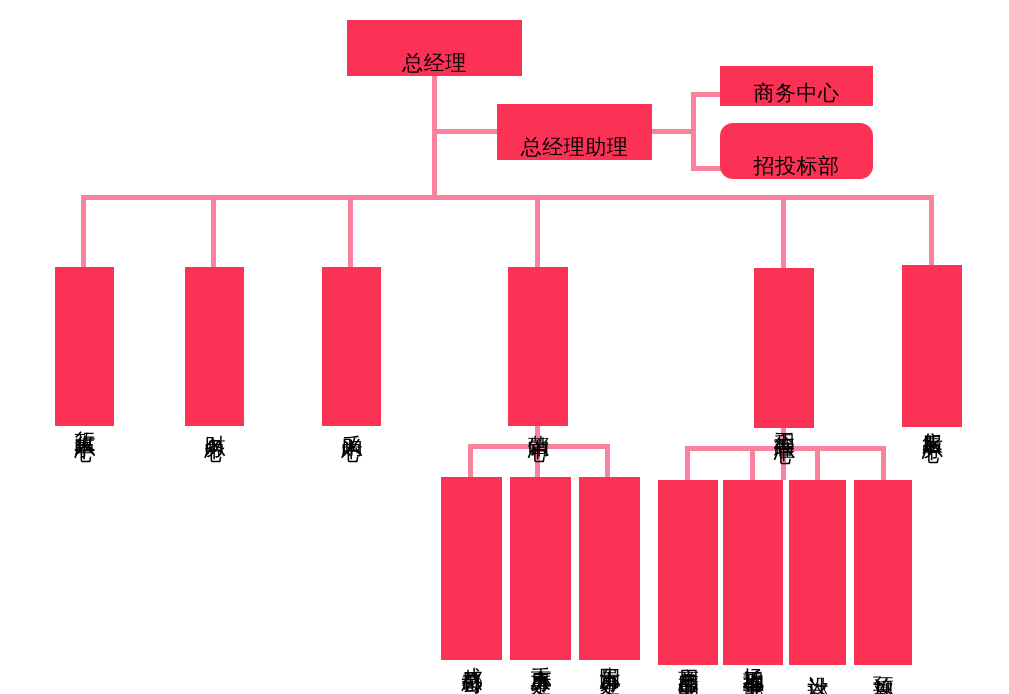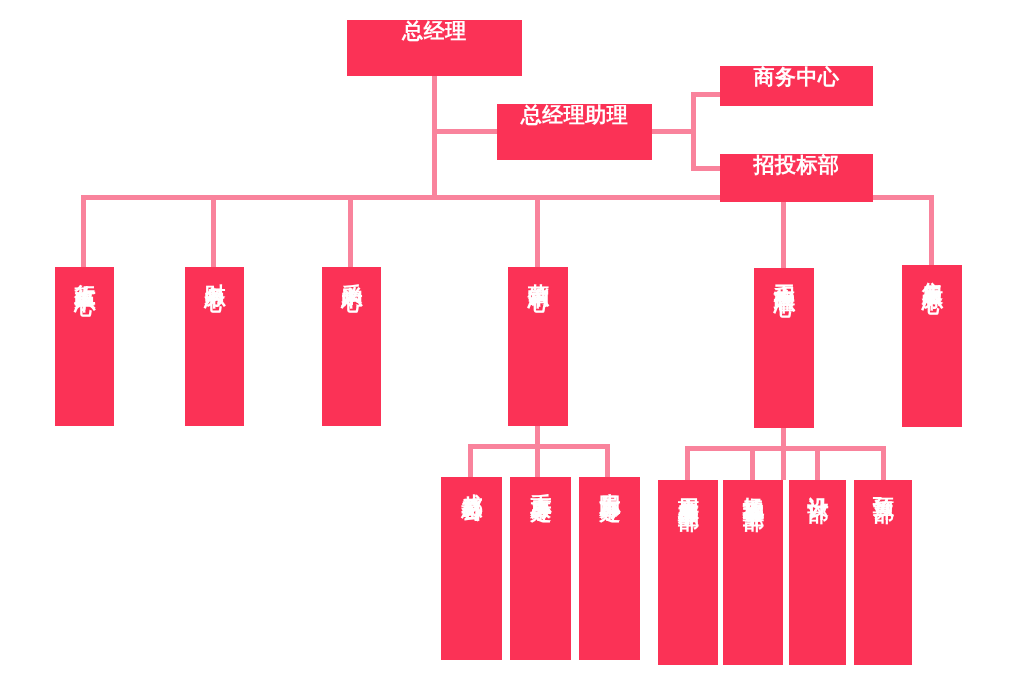--- a/index.html
+++ b/index.html
@@ -13,27 +13,26 @@
   #org-chart {
     position: relative;
     width: 1009px;
     height: 694px;
     background: #ffffff;
     overflow: hidden;
   }
   .node {
     position: absolute;
     background: #fb3256;
-    color: #ffffff;
+    color: #000000;
     box-sizing: border-box;
     display: flex;
-    align-items: flex-start;
+    align-items: flex-end;
     justify-content: center;
     z-index: 2;
-    font-weight: bold;
   }
   .node .label {
     display: block;
     text-align: center;
     line-height: 1.12;
     letter-spacing: 0.5px;
   }
   
   .node.horiz .label {
     writing-mode: horizontal-tb;
@@ -97,21 +96,21 @@
   </div>
 
   <div class="node horiz" style="left:497px; top:104px; width:155px; height:56px;">
     <span class="label">总经理助理</span>
   </div>
 
   <div class="node horiz" style="left:720px; top:66px; width:153px; height:40px;">
     <span class="label">商务中心</span>
   </div>
 
-  <div class="node horiz" style="left:720px; top:154px; width:153px; height:48px;">
+  <div class="node horiz" style="left:720px; top:123px; width:153px; height:56px;border-radius:13px;">
     <span class="label">招投标部</span>
   </div>
 
   <div class="node vert" style="left:55px; top:267px; width:59px; height:159px;">
     <span class="label">行政人事中心</span>
   </div>
 
   <div class="node vert" style="left:185px; top:267px; width:59px; height:159px;">
     <span class="label">财务中心</span>
   </div>

